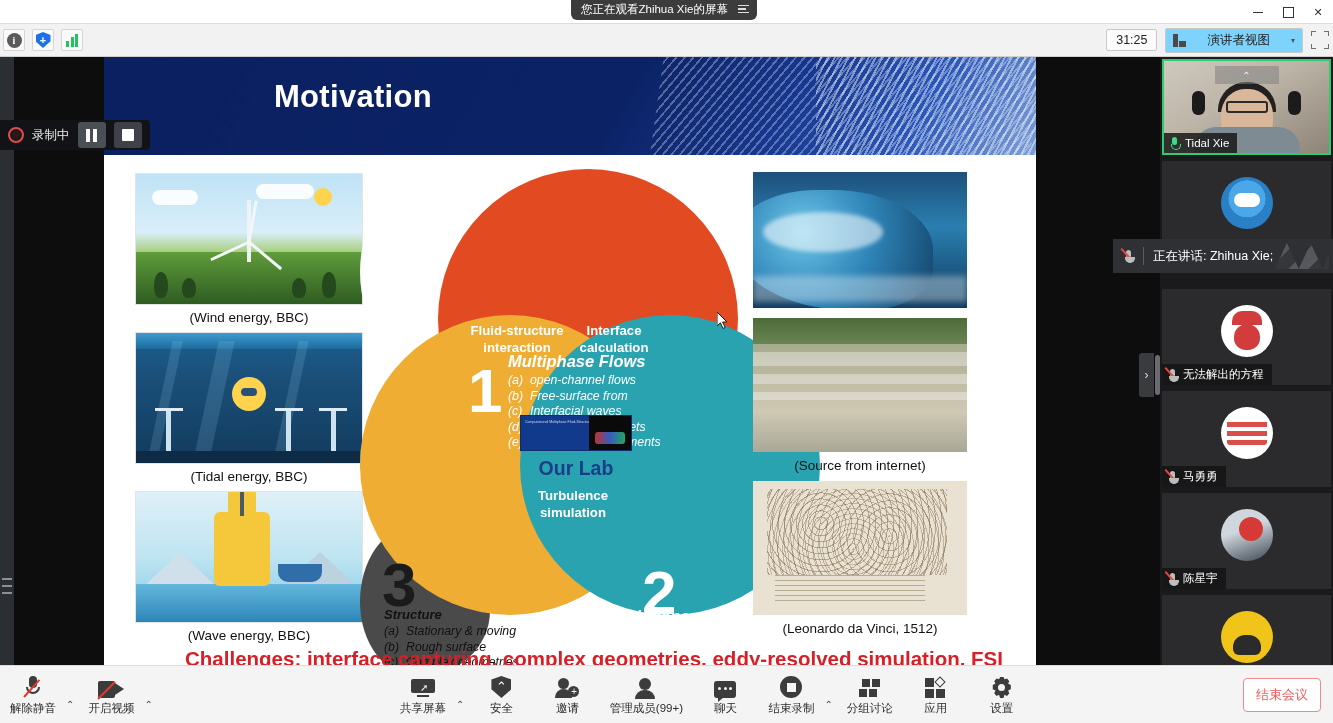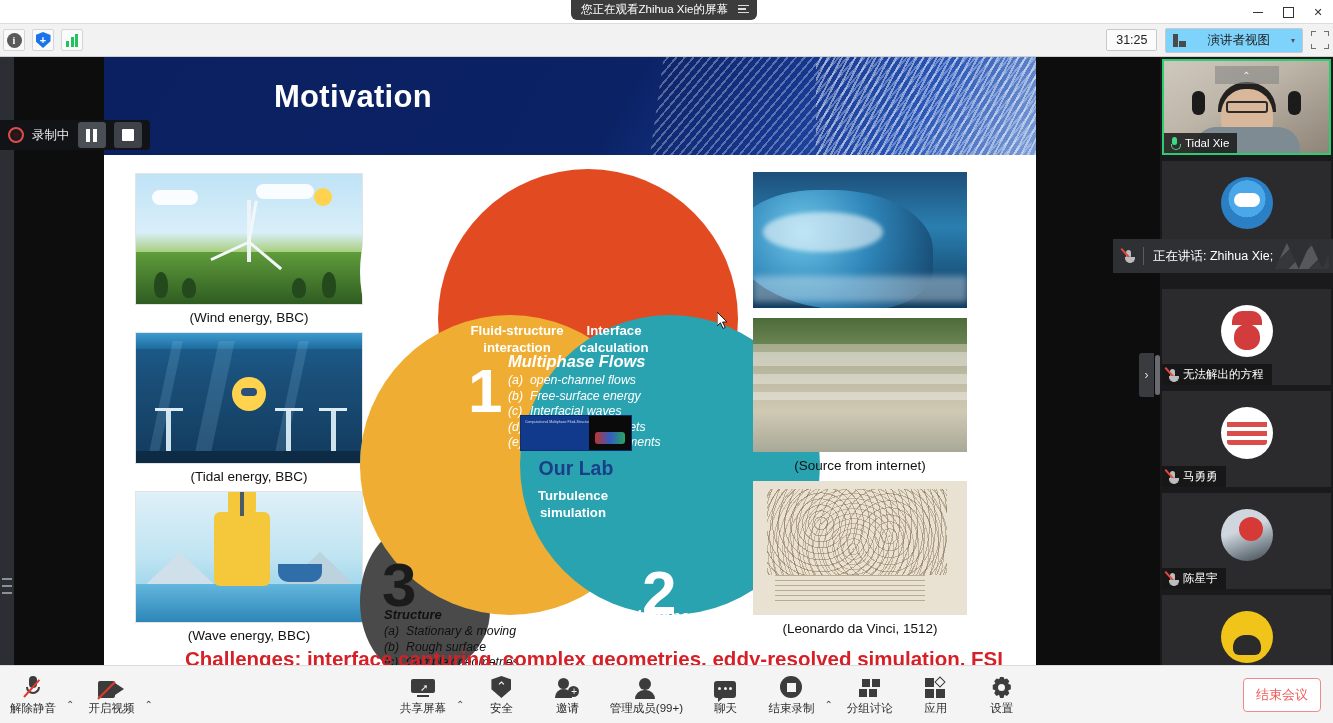--- a/index.html
+++ b/index.html
@@ -552,21 +552,21 @@
 
             <div class="v-block blk-multi">
               <div class="v-title">Multiphase Flows</div>
               <div class="v-list">
                 <div class="row">
                     <span class="lbl">(a)</span>
                     <span>open-channel flows</span>
                   </div>
                 <div class="row">
                     <span class="lbl">(b)</span>
-                    <span>Free-surface energy</span>
+                    <span>Free-surface from</span>
                   </div>
                 <div class="row">
                     <span class="lbl">(c)</span>
                     <span>Interfacial waves</span>
                   </div>
                 <div class="row">
                     <span class="lbl">(d)</span>
                     <span>Bubbles and droplets</span>
                   </div>
                 <div class="row">

